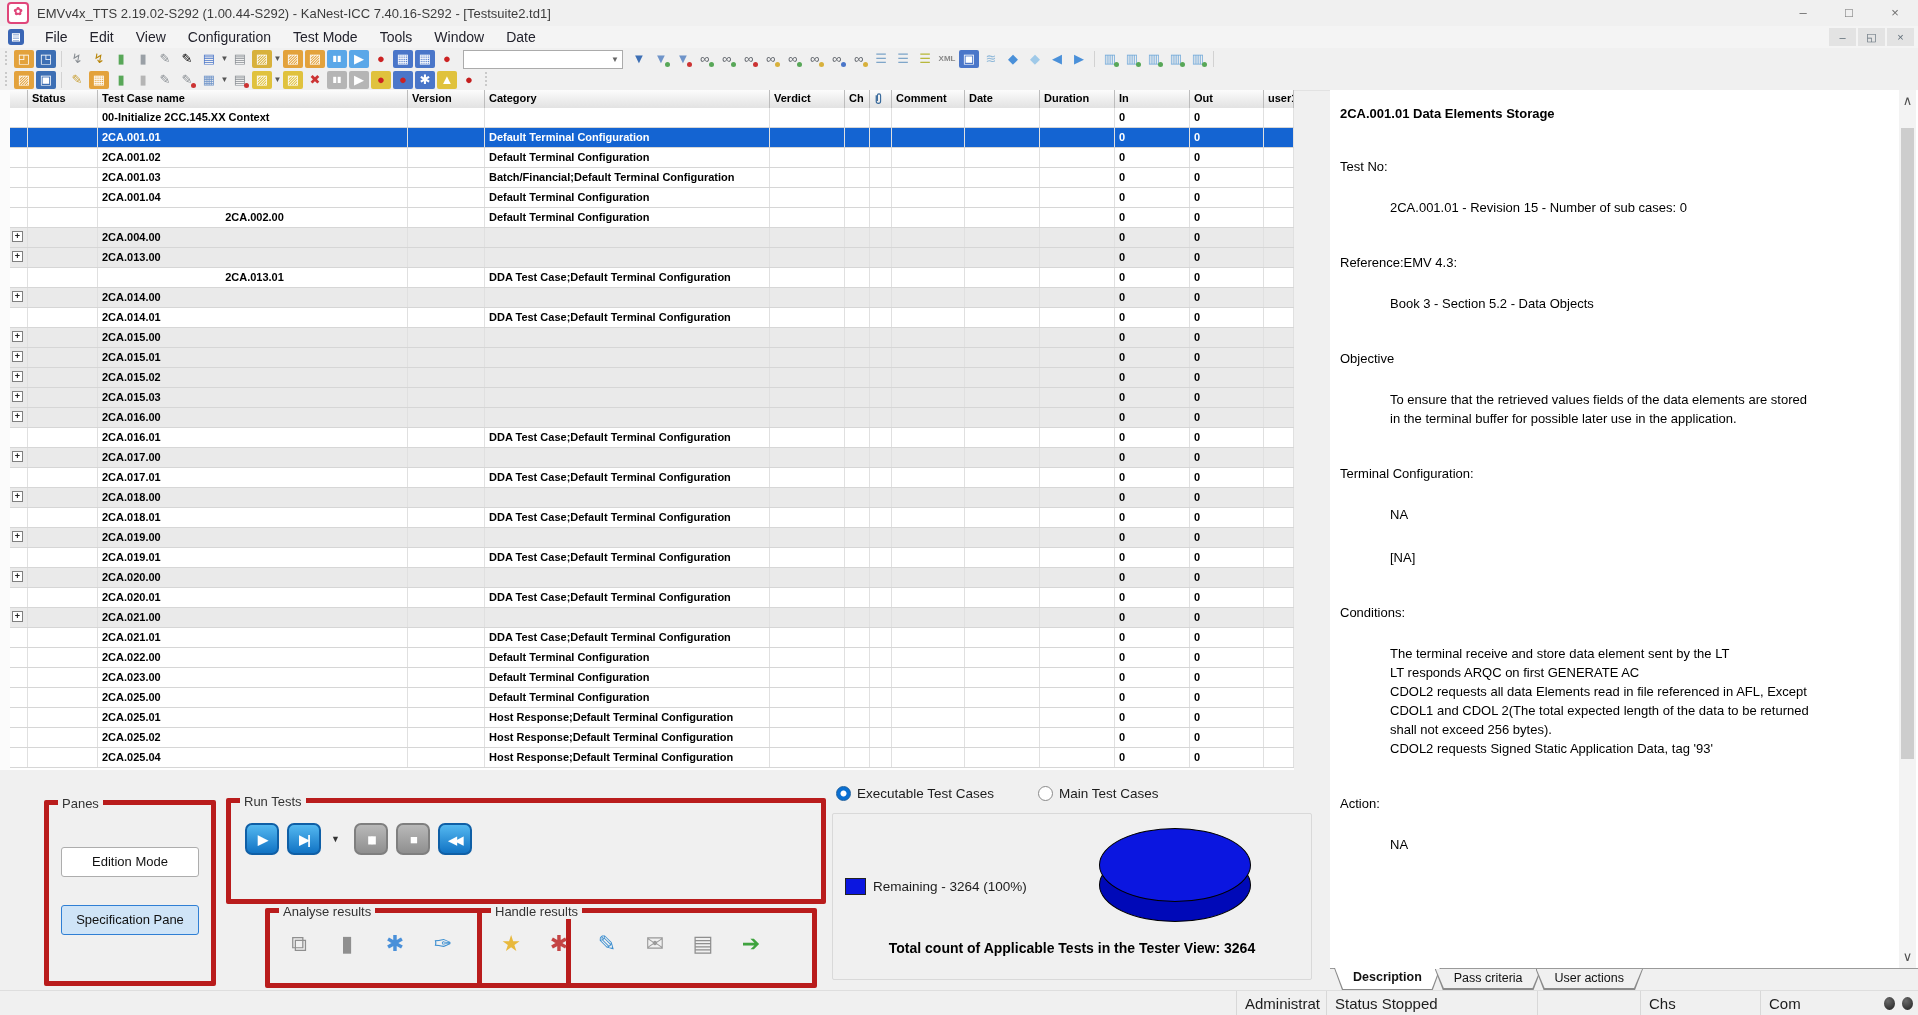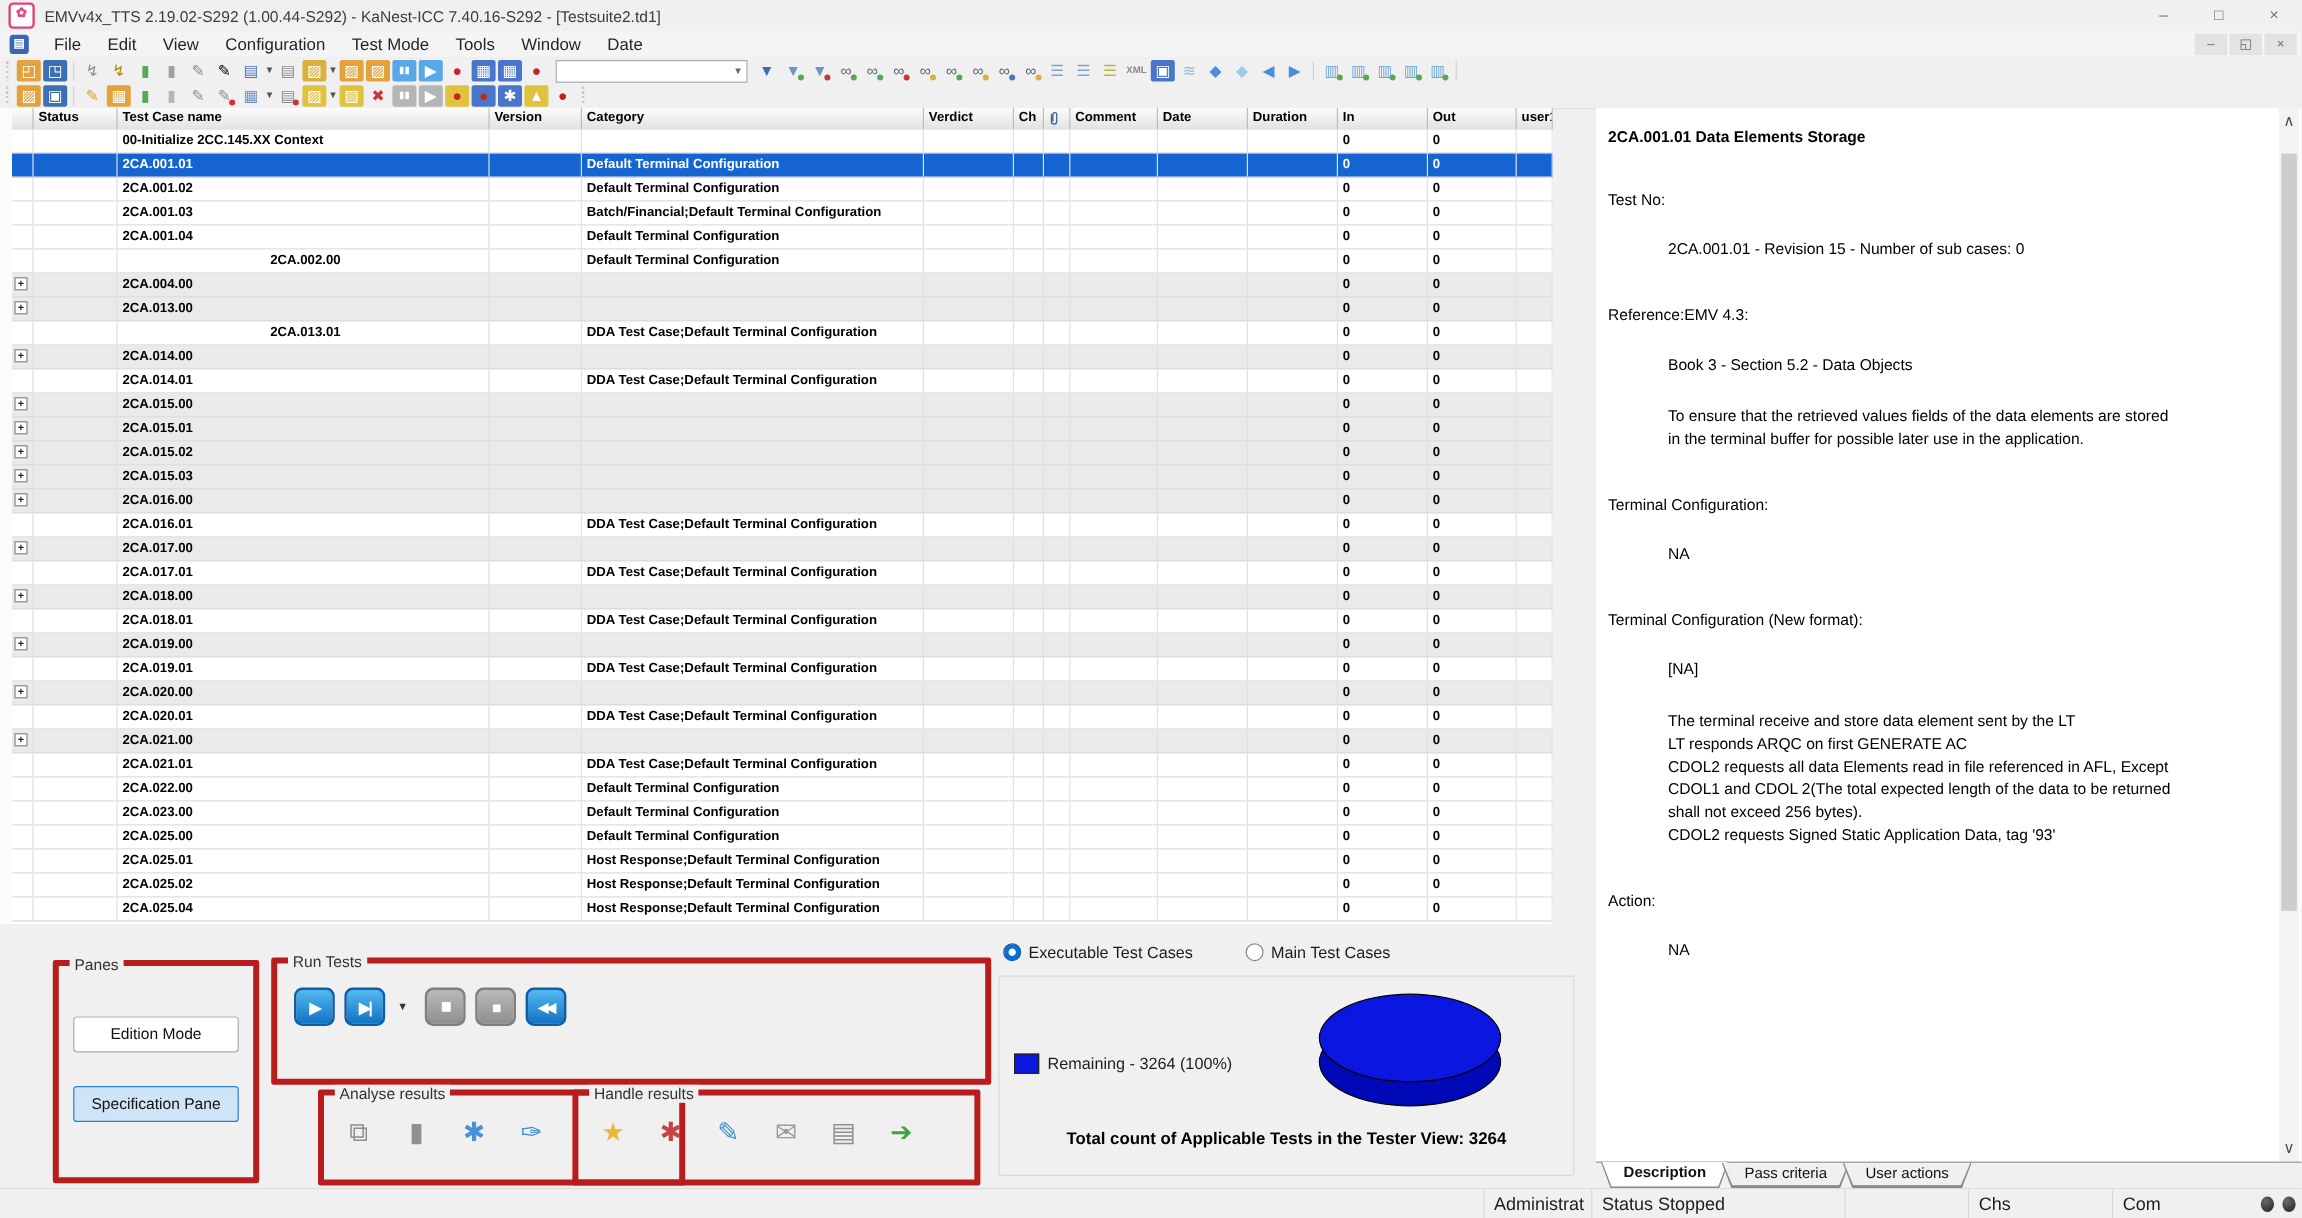--- a/index.html
+++ b/index.html
@@ -845,26 +845,27 @@
     </div>
   </div>
 
   <div class="right-panel">
     <div class="desc" id="desc-blocks">
         <div class="b-title">2CA.001.01 Data Elements Storage</div>
         <div class="b-label">Test No:</div>
         <div class="b-indent">2CA.001.01 - Revision 15 - Number of sub cases: 0</div>
         <div class="b-label">Reference:EMV 4.3:</div>
         <div class="b-indent">Book 3 - Section 5.2 - Data Objects</div>
+        <div class="b-label">Objective</div>
         <div class="b-indent">To ensure that the retrieved values fields of the data elements are stored
 in the terminal buffer for possible later use in the application.</div>
         <div class="b-label">Terminal Configuration:</div>
         <div class="b-indent">NA</div>
-        <div class="b-label">Terminal Configuration (New format):</div>
         <div class="b-indent">[NA]</div>
+        <div class="b-label">Conditions:</div>
         <div class="b-indent">The terminal receive and store data element sent by the LT
 LT responds ARQC on first GENERATE AC
 CDOL2 requests all data Elements read in file referenced in AFL, Except
 CDOL1 and CDOL 2(The total expected length of the data to be returned
 shall not exceed 256 bytes).
 CDOL2 requests Signed Static Application Data, tag '93'</div>
         <div class="b-label">Action:</div>
         <div class="b-indent">NA</div>
       </div>
     <div class="vscroll">

